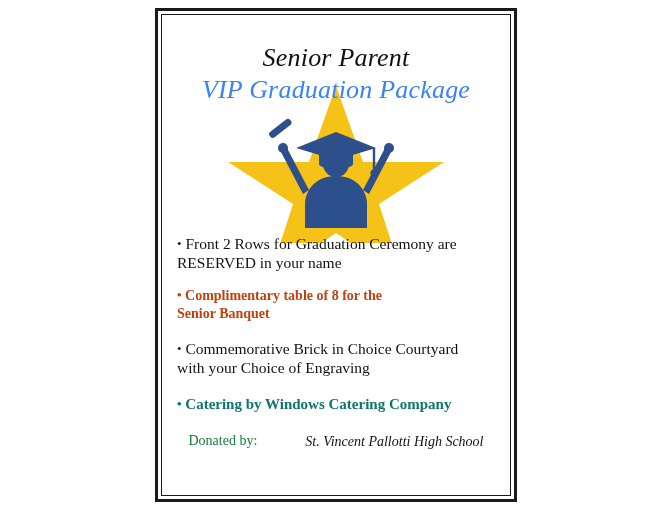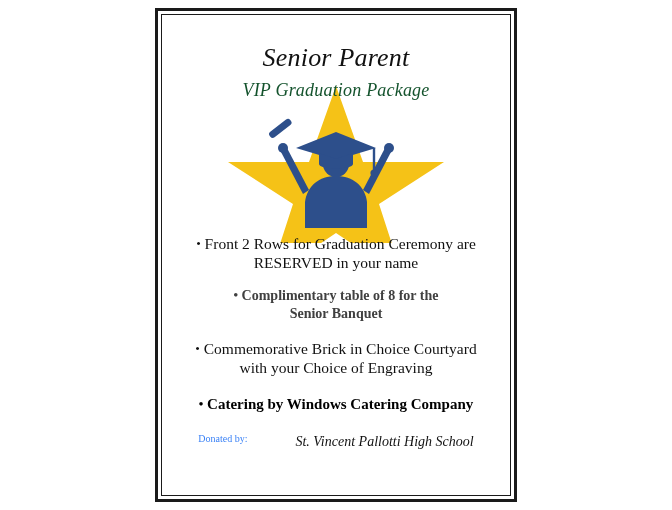--- a/index.html
+++ b/index.html
@@ -69,64 +69,63 @@
     z-index: 3;
     font-style: italic;
   }
   .title-line1 {
     font-size: 26px;
     color: #111111;
     line-height: 32px;
     letter-spacing: 0.2px;
   }
   .title-line2 {
-    font-size: 18px;
-    color: #14532d;
+    font-size: 26px;
+    color: #3b82f6;
     line-height: 32px;
     letter-spacing: 0.2px;
   }
 
   
   .graphic {
     position: absolute;
     top: 58px;
     left: 50%;
     transform: translateX(-50%);
     width: 250px;
     height: 165px;
     z-index: 1;
   }
 
   .bullets {
     position: absolute;
     top: 214px;
     left: 10px;
     right: 10px;
-    text-align: center;
     z-index: 3;
   }
   .bullet {
     margin: 0 0 11px 0;
     line-height: 19px;
   }
   .bullet.b-black {
     font-size: 15.5px;
     color: #111111;
     font-family: "Liberation Serif", serif;
   }
   .bullet.b-blue {
     font-size: 14px;
-    color: #404040;
+    color: #c2410c;
     font-weight: bold;
     font-family: "Liberation Serif", serif;
     line-height: 18px;
   }
   .bullet.b-blue-single {
     font-size: 15px;
-    color: #000000;
+    color: #0f766e;
     font-weight: bold;
     font-family: "Liberation Serif", serif;
     margin-top: 17px;
   }
   .bullet .dot {
     font-size: 13px;
     vertical-align: 1px;
   }
 
   .donated {
@@ -135,22 +134,22 @@
     left: 0;
     right: 0;
     text-align: center;
     z-index: 3;
   }
   .donated-row {
     display: inline-block;
     text-align: left;
   }
   .donated-label {
-    font-size: 10px;
-    color: #3b82f6;
+    font-size: 14px;
+    color: #15803d;
     display: inline-block;
     vertical-align: top;
     padding-right: 16px;
     padding-top: 1px;
   }
   .donated-names {
     display: inline-block;
     vertical-align: top;
   }
   .donated-name {

